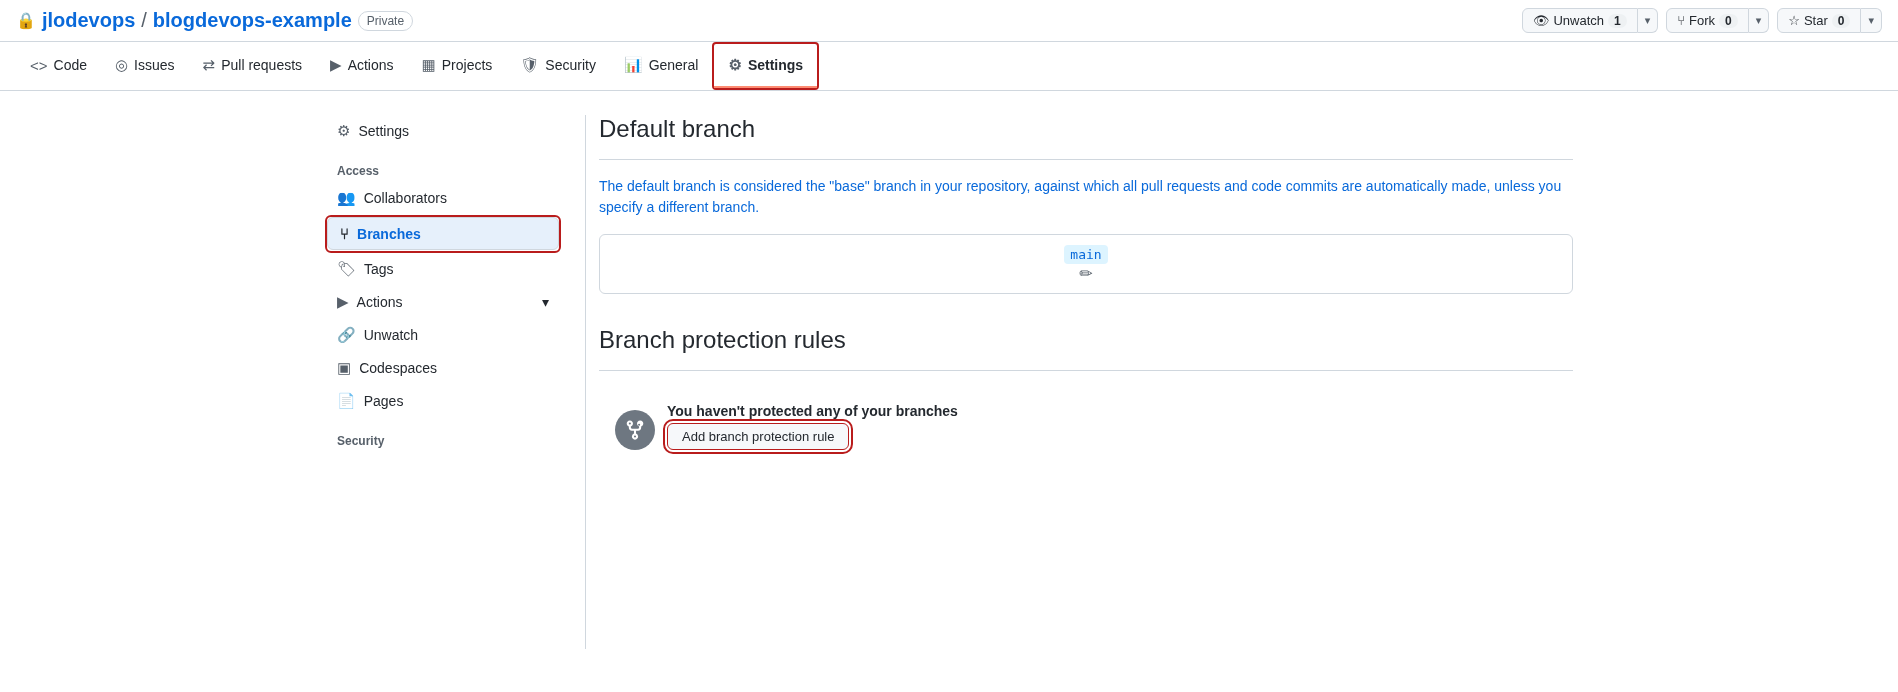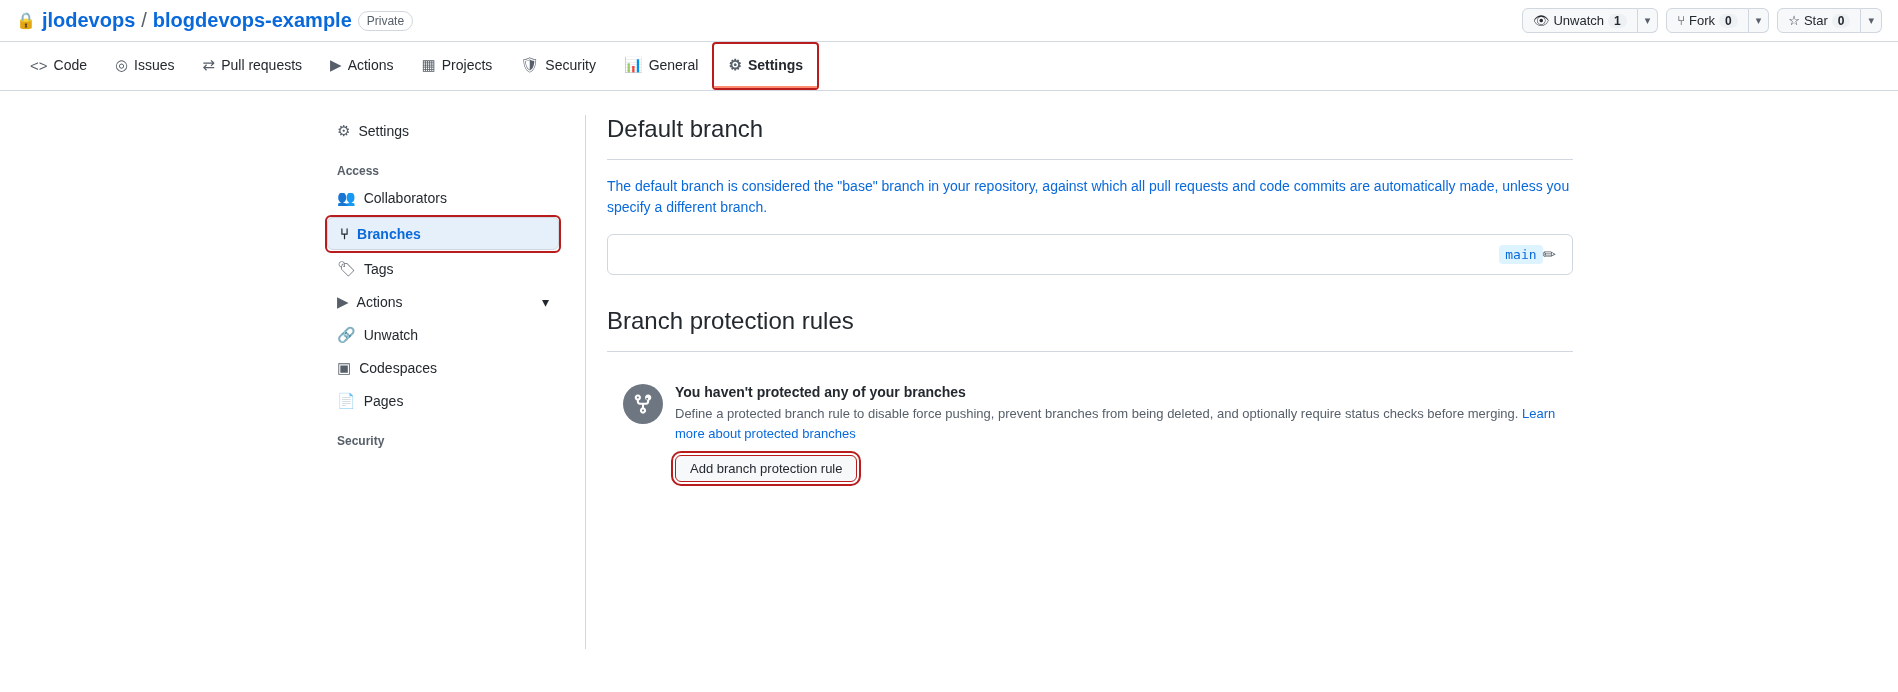--- a/index.html
+++ b/index.html
@@ -148,21 +148,21 @@
       cursor: pointer;
       color: #24292f;
       font-size: 14px;
       margin-bottom: 1px;
     }
     .sidebar-item-with-chevron .left { display: flex; align-items: center; gap: 8px; }
 
     
     .main-content {
       flex: 1;
-      padding-left: 21px;
+      padding-left: 13px;
       border-left: 1px solid #d0d7de;
     }
 
     
     .section-title {
       font-size: 24px;
       font-weight: 400;
       color: #24292f;
       margin-bottom: 8px;
       padding-bottom: 8px;
@@ -174,41 +174,42 @@
     }
     .section-description {
       font-size: 14px;
       color: #0969da;
       margin-bottom: 16px;
       line-height: 1.5;
     }
     .branch-box {
       display: flex;
       align-items: center;
-      justify-content: flex-end;
+      justify-content: flex-start;
       border: 1px solid #d0d7de;
       border-radius: 6px;
       padding: 10px 16px;
       margin-bottom: 32px;
+      flex-direction: column;
     }
     .branch-name {
       font-size: 13px;
       color: #0969da;
       background: #ddf4ff;
       border-radius: 4px;
       padding: 2px 6px;
       font-family: monospace;
     }
     .edit-icon { color: #57606a; cursor: pointer; font-size: 16px; }
 
     
     .protection-section { margin-top: 8px; }
     .protection-empty-box {
       display: flex;
-      align-items: flex-start;
+      align-items: flex-end;
       gap: 12px;
       padding: 16px;
       border: none;
     }
     .protection-avatar {
       width: 40px;
       height: 40px;
       border-radius: 50%;
       background: #6e7781;
       display: flex;
@@ -398,23 +399,19 @@
       <hr class="section-divider">
 
       <div class="protection-empty-box">
         <div class="protection-avatar">
           <svg width="22" height="22" viewBox="0 0 16 16" fill="white">
             <path d="M5 3.25a.75.75 0 1 1-1.5 0 .75.75 0 0 1 1.5 0zm0 2.122a2.25 2.25 0 1 0-1.5 0v.878A2.25 2.25 0 0 0 5.75 8.5h1.5v2.128a2.251 2.251 0 1 0 1.5 0V8.5h1.5a2.25 2.25 0 0 0 2.25-2.25v-.878a2.25 2.25 0 1 0-1.5 0v.878a.75.75 0 0 1-.75.75h-4.5A.75.75 0 0 1 5 6.25v-.878zm3.75 7.378a.75.75 0 1 1-1.5 0 .75.75 0 0 1 1.5 0zm3-8.528a.75.75 0 1 1-1.5 0 .75.75 0 0 1 1.5 0z"></path>
           </svg>
         </div>
         <div class="protection-text">
           <h3>You haven't protected any of your branches</h3>
-          <p>
-            <span>Define a protected branch rule to disable force pushing, prevent branches from being deleted, and optionally require status checks before merging.</span>
-            <a href="#">Learn more about protected branches</a>
-          </p>
           <button class="add-rule-btn">Add branch protection rule</button>
         </div>
       </div>
     </div>
 
   </main>
 </div>
 
 </body></html>

